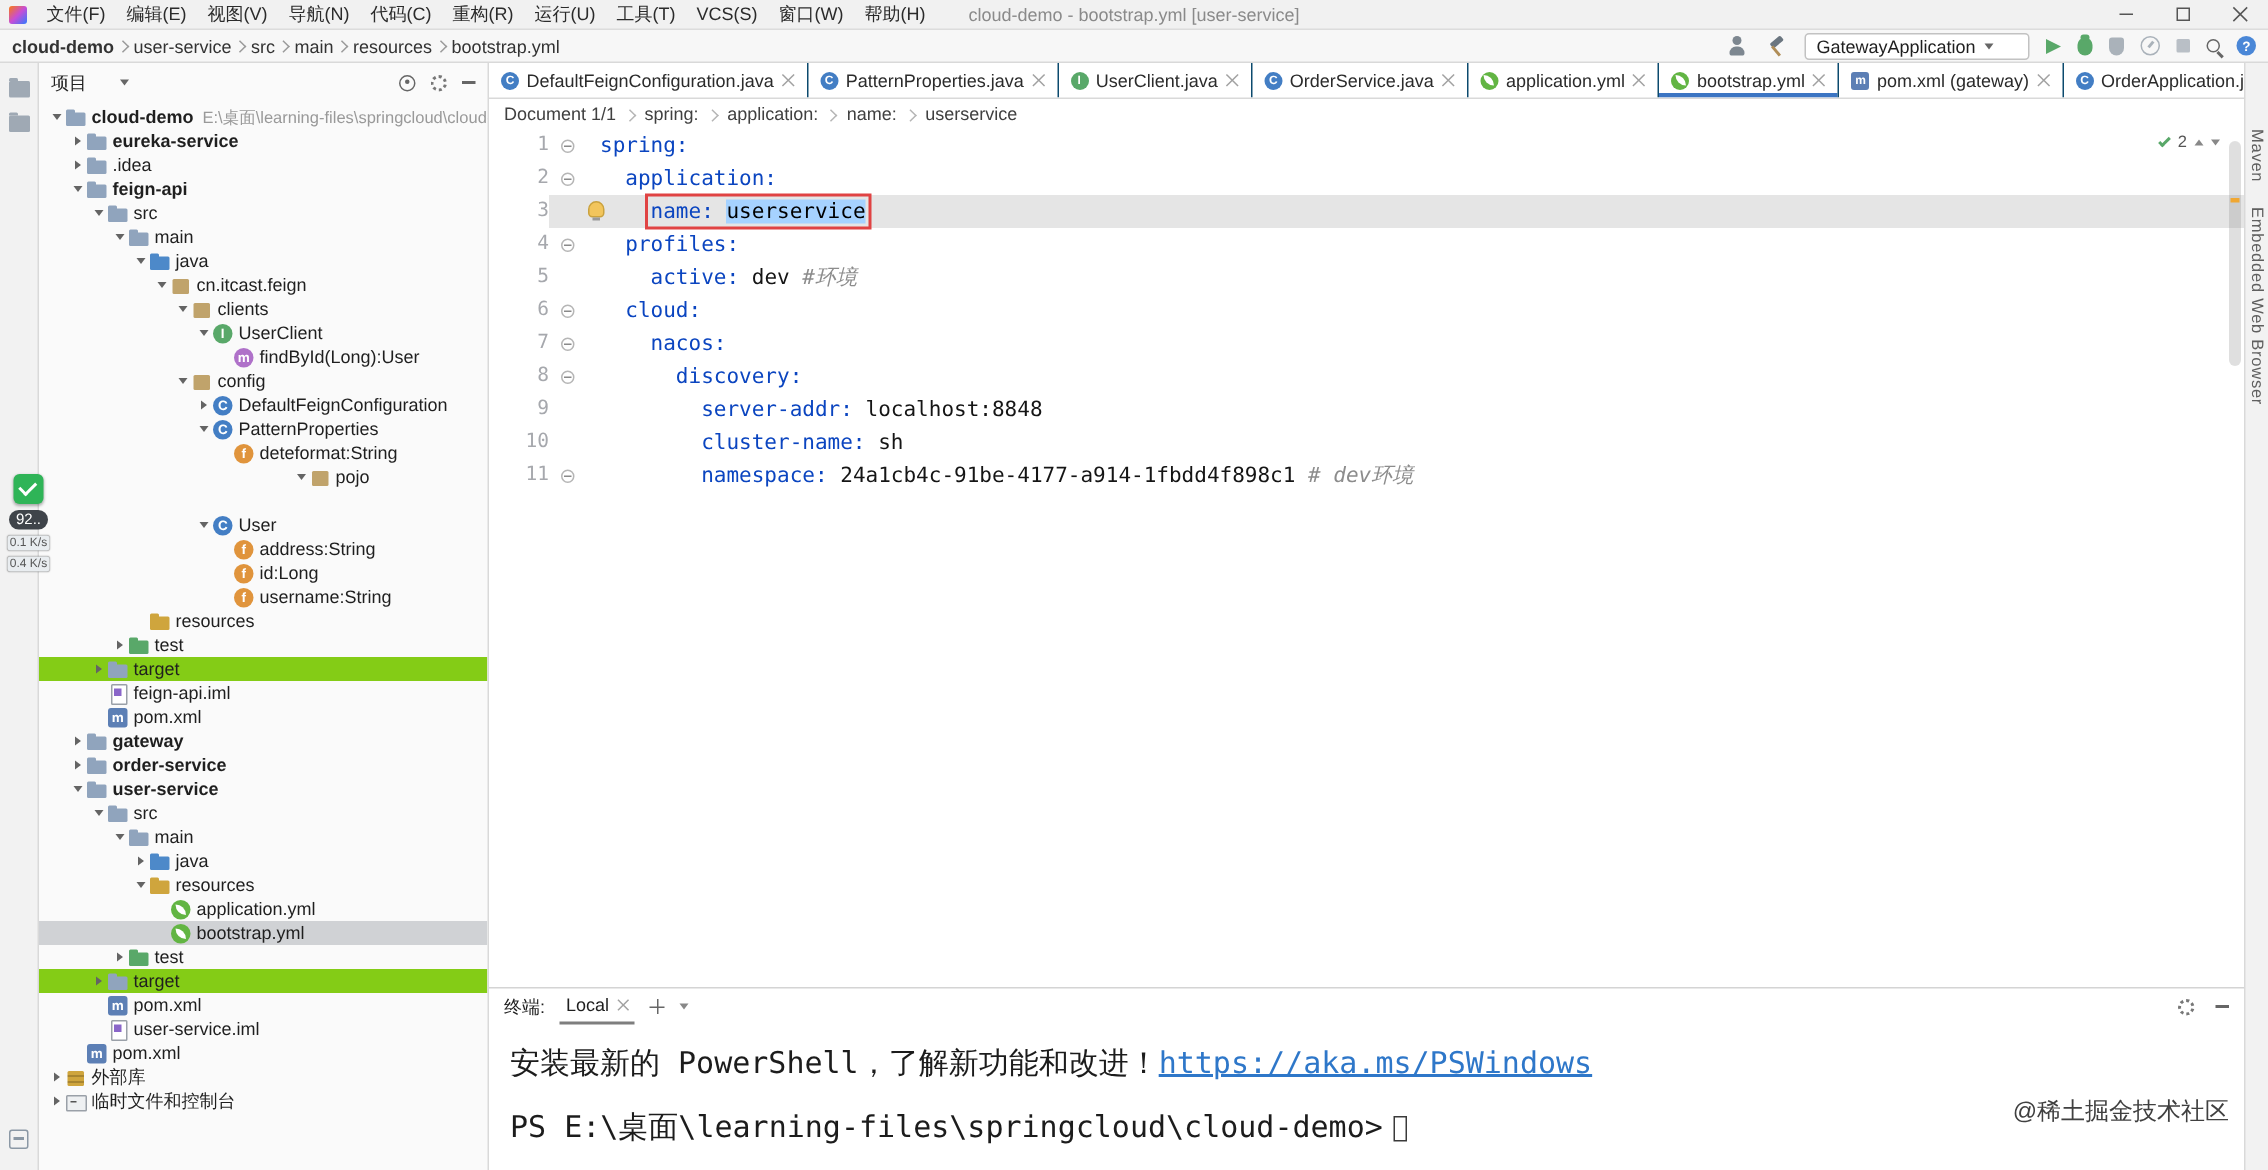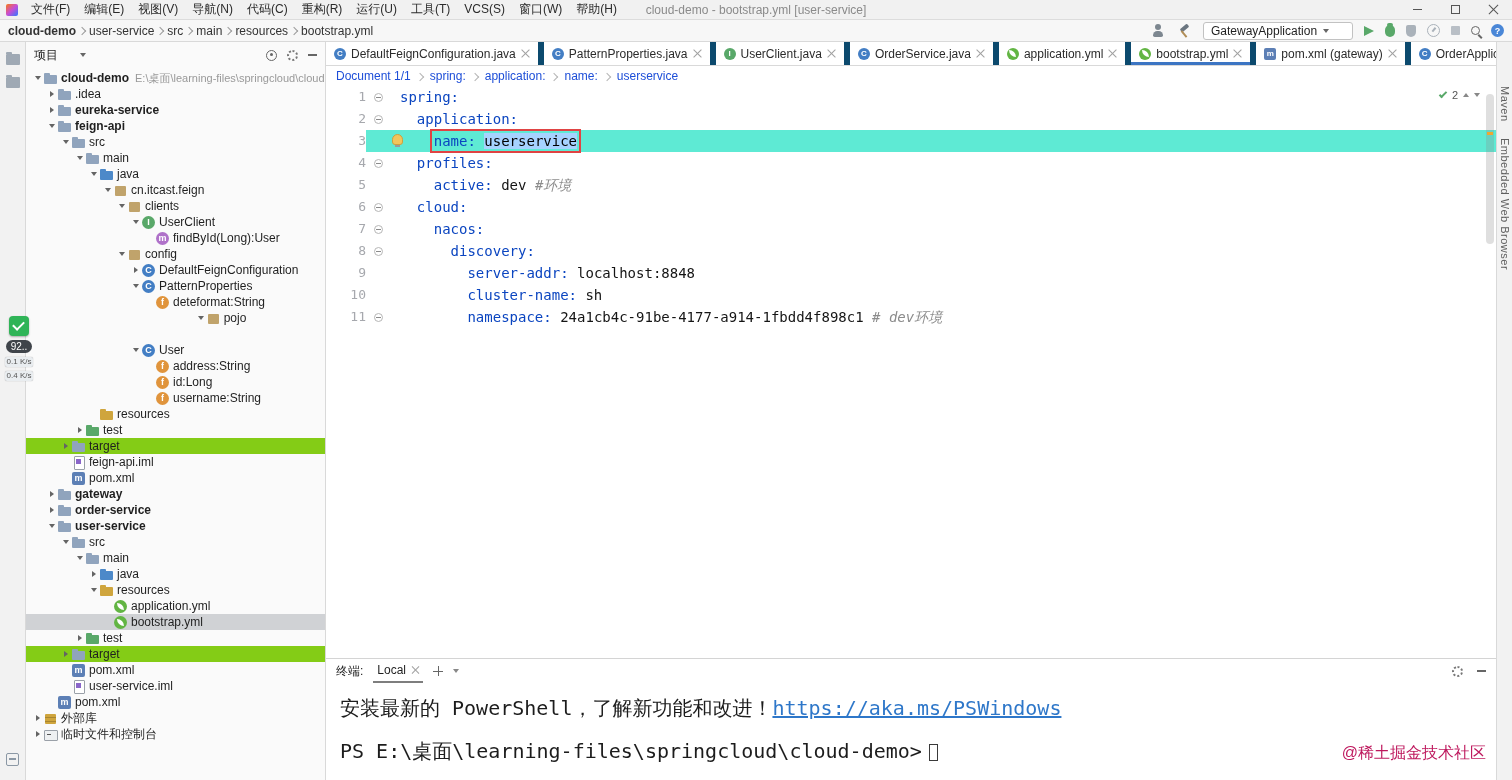--- a/index.html
+++ b/index.html
@@ -100,36 +100,36 @@
 .ticon.iml::after{content:"";position:absolute;left:4px;top:3px;width:5px;height:5px;background:#8a66c9}
 .ticon.lib{background:transparent;border-radius:0}
 .ticon.lib::before{content:"";position:absolute;left:1px;top:2px;width:11px;height:10px;background:repeating-linear-gradient(#cfa53d 0 3px,#a8852f 3px 4px);border-radius:1px}
 .ticon.console{background:transparent;border-radius:0}
 .ticon.console::before{content:"";position:absolute;left:0;top:2px;width:12px;height:9px;background:#eef0f2;border:1px solid #9aa0a8;border-radius:1px}
 .ticon.console::after{content:"";position:absolute;left:3px;top:6px;width:4px;height:1px;background:#555}
 
 
 .editor-col{flex:1;display:flex;flex-direction:column;min-width:0;background:#fff}
 .tabs{height:24px;display:flex;border-bottom:1px solid #d9d9d9;overflow:hidden;flex:none}
-.tab{display:flex;align-items:center;gap:5px;padding:0 8px;border-right:6px solid #0c4a6e;white-space:nowrap;flex:none;color:#2b2b2b}
+.tab{display:flex;align-items:center;gap:5px;padding:0 8px;border-right:1px solid #0c4a6e;white-space:nowrap;flex:none;color:#2b2b2b}
 .tab.active{box-shadow:inset 0 -3px 0 #3c75c3}
 .tab .ticon{width:12px;height:12px;font-size:8px;margin-right:0}
 .tab-close{width:9px;height:9px;position:relative;opacity:.55;flex:none}
 .tab-close::before,.tab-close::after{content:"";position:absolute;left:4px;top:-1px;width:1px;height:11px;background:#555}
 .tab-close::before{transform:rotate(45deg)}
 .tab-close::after{transform:rotate(-45deg)}
-.editor-crumbs{height:20px;display:flex;align-items:center;gap:5px;padding:0 10px;color:#1d4ed8;flex:none}
+.editor-crumbs{height:20px;display:flex;align-items:center;gap:5px;padding:0 10px;color:#404040;flex:none}
 .crumb-sep.small::before{border-color:#b5b5b5}
 
 .editor{flex:1;position:relative;font-family:"DejaVu Sans Mono","Liberation Mono",monospace;font-size:14px;overflow:hidden;background:#fff}
 .codeline{height:22px;display:flex;align-items:stretch;position:relative}
 .ln{width:40px;text-align:right;color:#a6a8ad;font-size:13px;line-height:22px;flex:none}
 .foldcol{width:24px;flex:none;display:flex;align-items:center;justify-content:center}
 .rest{flex:1;padding-left:10px;line-height:22px;white-space:pre}
-.codeline.current .rest,.codeline.current .foldcol{background:#5eead4}
+.codeline.current .rest,.codeline.current .foldcol{background:#e5e5e5}
 .tok{white-space:pre}
 .tok.key{color:#0b45c0}
 .tok.val{color:#151515}
 .tok.com{color:#8c8c8c;font-style:italic}
 .tok.sel{background:#a6d2ff;color:#000}
 .redbox{outline:2px solid #e04343;outline-offset:2px}
 .foldmark{width:9px;height:9px;border:1px solid #b6b6b6;border-radius:50%;background-color:#fff;background-image:linear-gradient(#8a8a8a,#8a8a8a);background-size:5px 1px;background-position:center;background-repeat:no-repeat}
 .bulb{position:absolute;left:66px;top:4px;width:11px;height:11px;background:#f2c55c;border:1px solid #caa23e;border-radius:50% 50% 3px 3px;z-index:2}
 .bulb::after{content:"";position:absolute;left:2px;bottom:-3px;width:5px;height:2px;background:#9a9a9a}
 .insp{position:absolute;top:3px;right:16px;display:flex;align-items:center;gap:5px;color:#555;font-family:"Liberation Sans",sans-serif;font-size:11px}
@@ -150,21 +150,21 @@
 .plus-shape{position:relative;width:10px;height:10px;display:inline-block}
 .plus-shape::before{content:"";position:absolute;left:0;top:4.5px;width:10px;height:1.2px;background:#666}
 .plus-shape::after{content:"";position:absolute;left:4.5px;top:0;width:1.2px;height:10px;background:#666}
 .term-right{margin-left:auto;display:flex;gap:14px;align-items:center}
 .term-body{flex:1;padding:12px 0 0 14px;font-family:"DejaVu Sans Mono","Liberation Mono",monospace;font-size:20px;color:#1c1c1c}
 .term-line1{margin-bottom:16px}
 .term-link{color:#2e77c9;text-decoration:underline}
 .cursor{display:inline-block;width:9px;height:17px;border:1.2px solid #3a3a3a;vertical-align:-3px;margin-left:7px}
 
 
-.watermark{position:absolute;right:26px;bottom:16px;color:#be185d;font-size:16px;z-index:60;font-family:"Liberation Sans",sans-serif}
+.watermark{position:absolute;right:26px;bottom:28px;color:#404040;font-size:16px;z-index:60;font-family:"Liberation Sans",sans-serif}
 .overlay{position:absolute;left:3px;top:316px;width:32px;display:flex;flex-direction:column;align-items:center;gap:4px;z-index:50}
 .ov-check{width:20px;height:20px;border-radius:4px;background:#2fb457;position:relative;box-shadow:0 1px 2px rgba(0,0,0,.3)}
 .ov-check::after{content:"";position:absolute;left:4px;top:5px;width:9px;height:5px;border-left:2px solid #fff;border-bottom:2px solid #fff;transform:rotate(-45deg)}
 .ov-val{background:#3f444a;color:#fff;font-size:10px;padding:1px 5px;border-radius:8px}
 .ov-small{background:#e9edf0;color:#555;font-size:8px;line-height:10px;padding:0 2px;border-radius:2px;box-shadow:0 0 1px rgba(0,0,0,.4)}
 </style>
 </head>
 <body>
 
 <div class="titlebar">
@@ -248,26 +248,26 @@
     <div class="tree">
         <div class="trow" style="padding-left: 6px;">
           <span class="tarrow open"></span>
           <span class="ticon folder"></span>
           <span class="tlabel bold">cloud-demo</span>
           <span class="tsub">E:\桌面\learning-files\springcloud\cloud-demo</span>
         </div>
         <div class="trow" style="padding-left: 20px;">
           <span class="tarrow closed"></span>
           <span class="ticon folder"></span>
+          <span class="tlabel bold">eureka-service</span>
+        </div>
+        <div class="trow" style="padding-left: 20px;">
+          <span class="tarrow closed"></span>
+          <span class="ticon folder"></span>
           <span class="tlabel">.idea</span>
-        </div>
-        <div class="trow" style="padding-left: 20px;">
-          <span class="tarrow closed"></span>
-          <span class="ticon folder"></span>
-          <span class="tlabel bold">eureka-service</span>
         </div>
         <div class="trow" style="padding-left: 20px;">
           <span class="tarrow open"></span>
           <span class="ticon folder"></span>
           <span class="tlabel bold">feign-api</span>
         </div>
         <div class="trow" style="padding-left: 34px;">
           <span class="tarrow open"></span>
           <span class="ticon folder"></span>
           <span class="tlabel">src</span>

